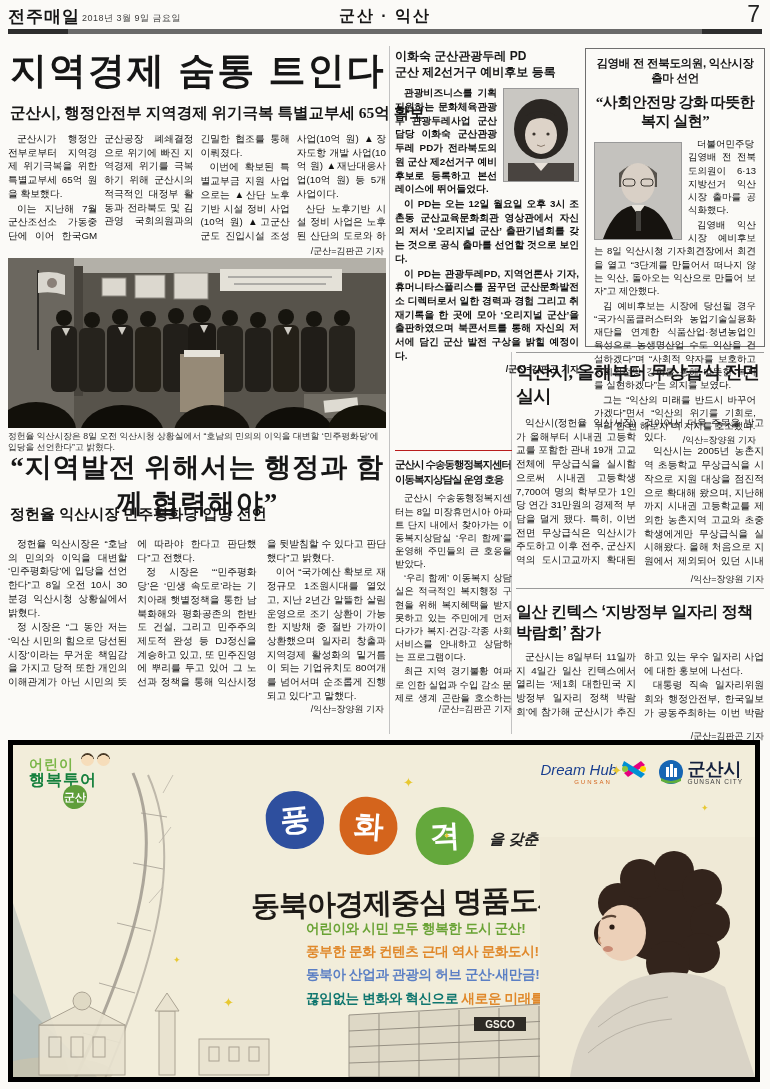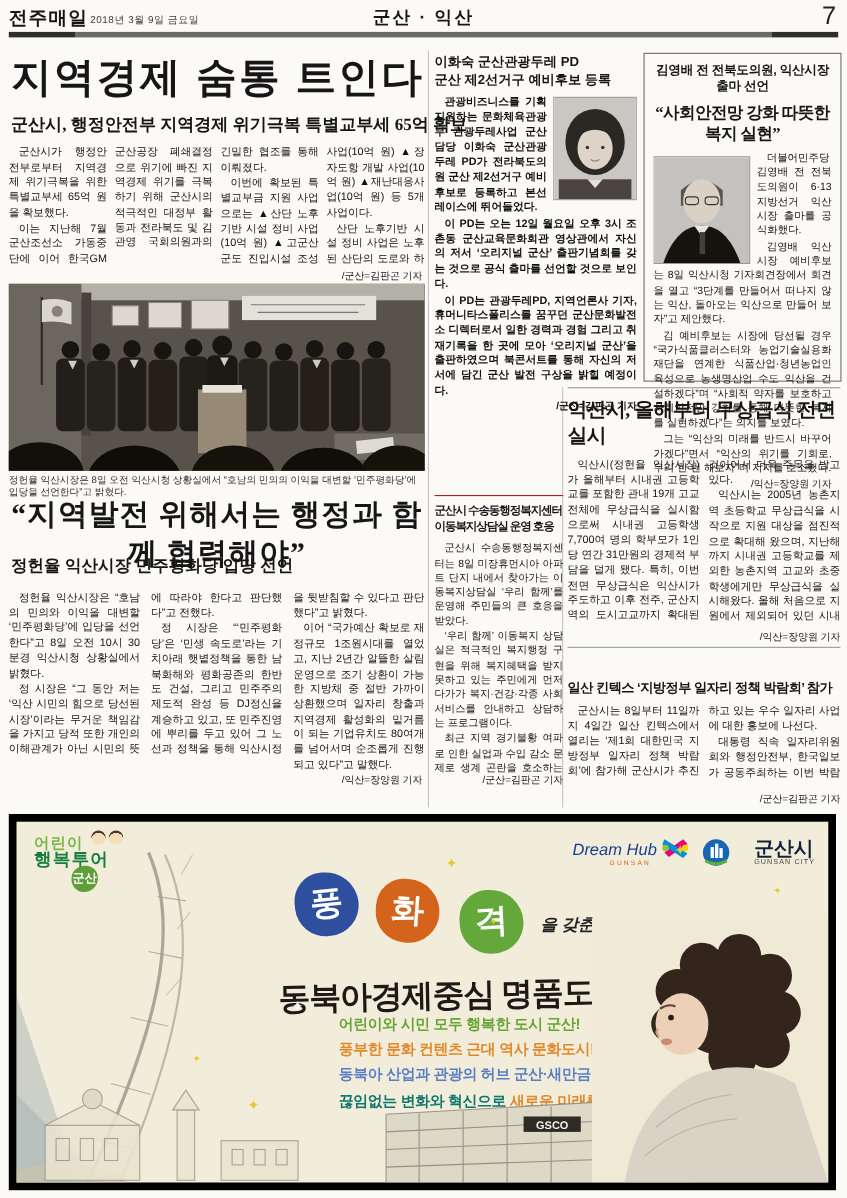--- a/index.html
+++ b/index.html
@@ -45,26 +45,26 @@
   #meal{left:516px;top:352px;width:248px;border-top:1px solid #9a9a9a;padding-top:7px;}
   #meal-headline{font-size:18px;font-weight:bold;letter-spacing:-.5px;}
   #meal-body{margin-top:8px;height:157px;column-count:2;column-gap:8px;}
   
   #welfare{left:395px;top:450px;width:117px;border-top:1px solid #b91c1c;padding-top:6px;height:278px;overflow:hidden;}
   .wel-t{font-size:10.5px;font-weight:bold;letter-spacing:-1px;line-height:1.4;}
   #welfare .bodytxt{margin-top:5px;font-size:9.4px;height:212px;}
   
   #jobs{left:516px;top:588px;width:248px;border-top:1px solid #9a9a9a;padding-top:6px;}
   #jobs-headline{text-align:center;font-size:14.5px;font-weight:bold;letter-spacing:-.3px;}
-  #jobs-subhead{font-size:12px;font-weight:bold;margin-top:22px;letter-spacing:-.5px;}
+  #jobs-subhead{font-size:16px;font-weight:bold;margin-top:7px;letter-spacing:-.5px;}
   #jobs-body{margin-top:6px;height:80px;column-count:2;column-gap:8px;}
   #vr1{left:389px;top:46px;height:688px;}
   #vr2{left:511px;top:352px;height:382px;}
   
-  #ad{left:8px;top:740px;width:752px;height:342px;border:7px solid #000000;box-sizing:border-box;
+  #ad{left:8px;top:740px;width:752px;height:342px;border:5px solid #000000;box-sizing:border-box;
       background:#f2edda;overflow:hidden;}
   #ad .abs{position:absolute;}
   .badge{left:16px;top:12px;line-height:1.05;}
   .badge .b1{display:block;font-size:14px;font-weight:800;color:#7ab648;letter-spacing:1px;}
   .badge .b2{display:block;font-size:16px;font-weight:800;color:#15803d;letter-spacing:1px;}
   .badge .bc{display:inline-block;margin-left:34px;margin-top:-10px;width:24px;height:24px;border-radius:50% 46% 52% 48%;
       background:#5f9e3a;color:#fff;font-size:11px;font-weight:bold;text-align:center;line-height:24px;}
   .badge i{position:absolute;left:52px;top:-4px;width:13px;height:13px;border-radius:50%;
       background:radial-gradient(circle at 50% 68%,#f6ddba 60%,#4a3b28 62%);}
   .badge i+i{left:68px;}
@@ -281,21 +281,21 @@
       <div style="text-align:center;">
         <span class="dh-text">Dream Hub</span>
         <svg width="24" height="20" style="vertical-align:-4px;">
           <path d="M2 14 L19 2 L23 6 L6 18 Z" fill="#e6007e"></path>
           <path d="M2 2 L23 15 L19 19 L0 7 Z" fill="#0090d4"></path>
           <circle cx="21" cy="10" r="3" fill="#ffd400"></circle>
             <circle cx="3" cy="10" r="3" fill="#8dc63f"></circle>
         </svg>
         <div class="dh-sub">GUNSAN</div>
       </div>
-      <div style="display:flex;align-items:center;gap:22px;">
+      <div style="display:flex;align-items:center;gap:4px;">
         <svg width="26" height="26">
           <circle cx="13" cy="13" r="12" fill="#1766b3"></circle>
           <rect x="8" y="8" width="3" height="10" fill="#fff"></rect>
             <rect x="12" y="5" width="3" height="13" fill="#fff"></rect>
             <rect x="16" y="9" width="3" height="9" fill="#fff"></rect>
           <path d="M3 19 q10 6 20 0 l0 3 q-10 5 -20 0 z" fill="#5fae3c"></path>
         </svg>
         <div>
           <div class="city-name">군산시</div>
           <div class="city-sub">GUNSAN CITY</div>

